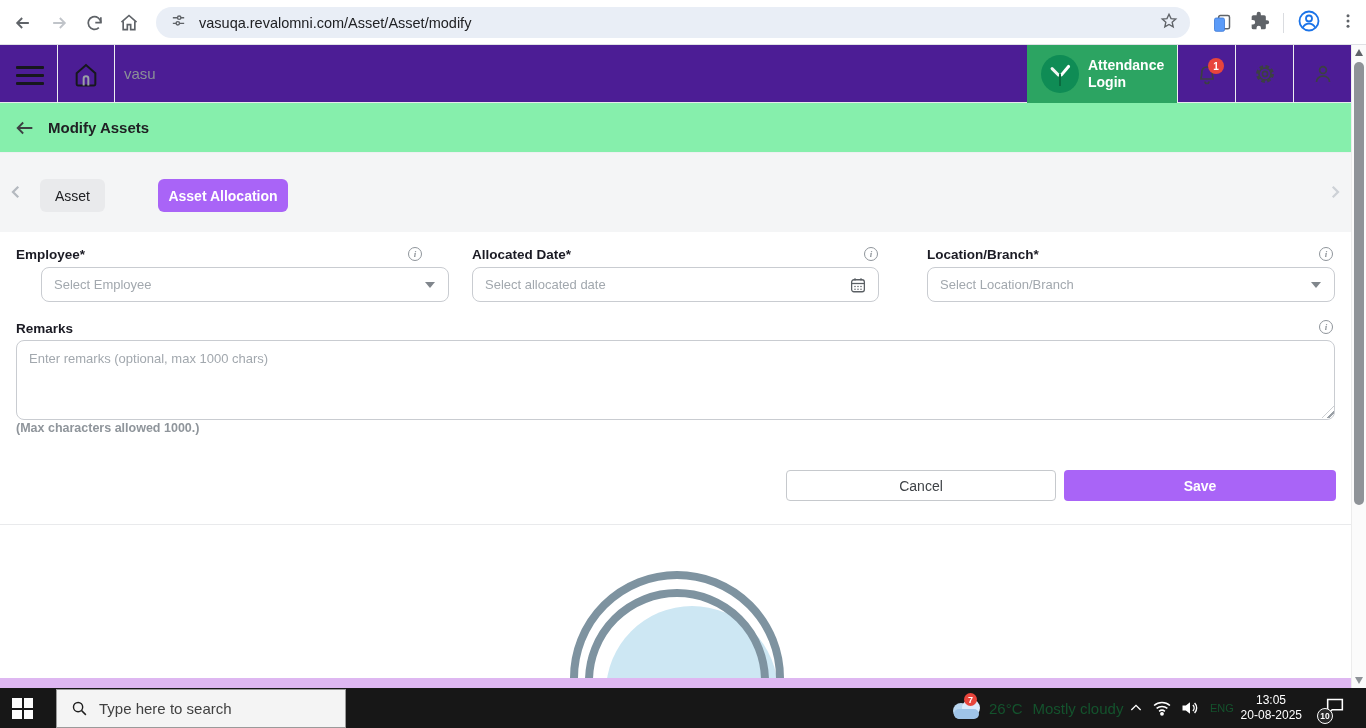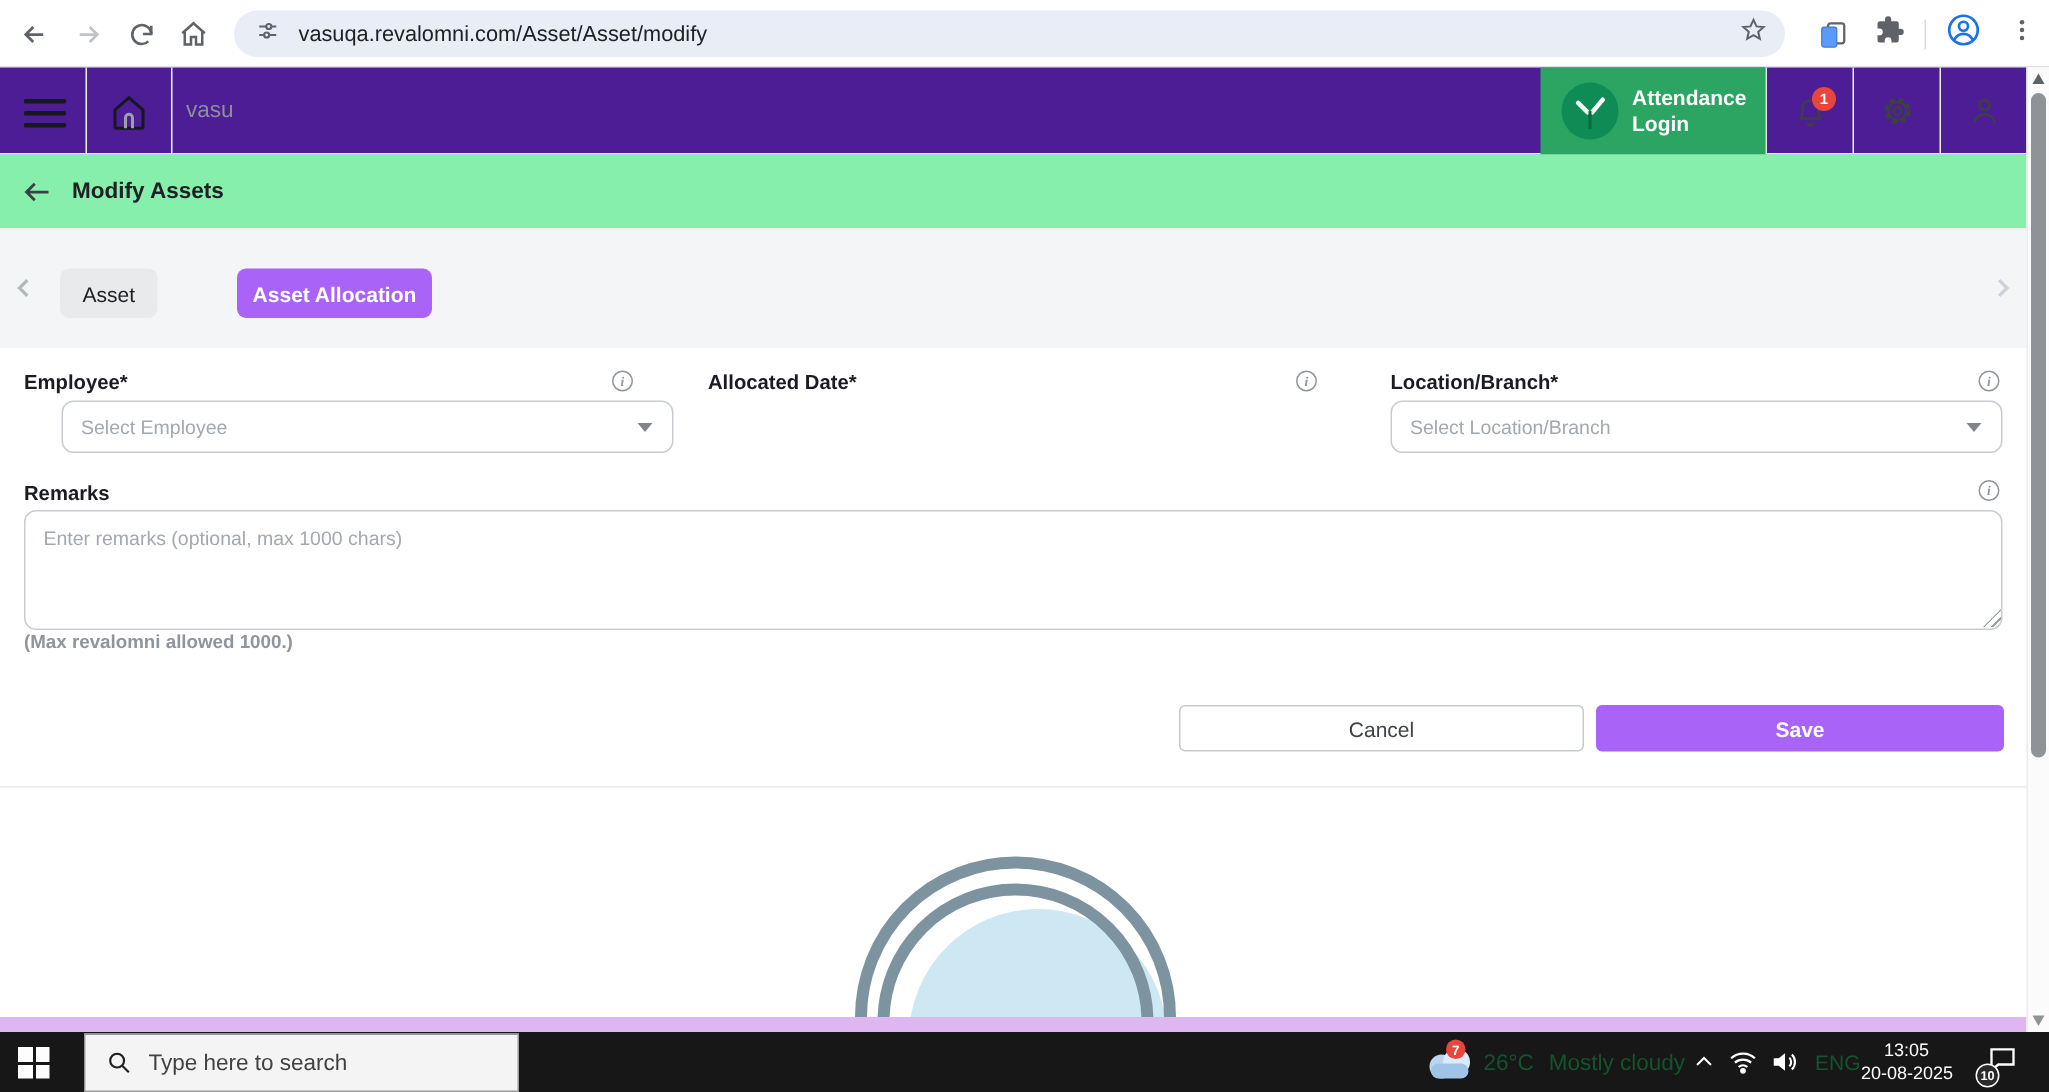--- a/index.html
+++ b/index.html
@@ -240,33 +240,51 @@
 
   <div class="form-label" style="left:16px;">Employee*</div>
   <div class="info-ic" style="left:408px; top:247px;">i</div>
   <div class="field" style="left:16px; width:408px;margin-left:25px;">
     <input type="text" placeholder="Select Employee" style="">
     <span class="caret-down"></span>
   </div>
 
   <div class="form-label" style="left:472px;">Allocated Date*</div>
   <div class="info-ic" style="left:864px; top:247px;">i</div>
+  <div class="field" style="left:472px; width:407px;">
+    <input type="text" placeholder="Select allocated date" style="">
+    <span class="cal-ic">
+      <svg width="18" height="18" viewBox="0 0 24 24" fill="none" stroke="#5a5f64" stroke-width="1.7">
+          <rect x="3.5" y="5" width="17" height="16" rx="3"></rect>
+          <path d="M3.5 10h17"></path>
+          <path d="M8 3v3M16 3v3"></path>
+          <g fill="#5a5f64" stroke="none">
+            <circle cx="8" cy="14" r="1"></circle>
+            <circle cx="12" cy="14" r="1"></circle>
+            <circle cx="16" cy="14" r="1"></circle>
+            <circle cx="8" cy="17.5" r="1"></circle>
+            <circle cx="12" cy="17.5" r="1"></circle>
+            <circle cx="16" cy="17.5" r="1"></circle>
+          </g>
+        </svg>
+    </span>
+  </div>
 
   <div class="form-label" style="left:927px;">Location/Branch*</div>
   <div class="info-ic" style="left:1319px; top:247px;">i</div>
   <div class="field" style="left:927px; width:408px;align-items:center;">
     <input type="text" placeholder="Select Location/Branch" style="">
     <span class="caret-down"></span>
   </div>
 
   <div class="form-label" style="left:16px; top:321px;">Remarks</div>
   <div class="info-ic" style="left:1319px; top:320px;">i</div>
   <textarea class="remarks-area" placeholder="Enter remarks (optional, max 1000 chars)" style=""></textarea>
   <div class="resize-grip"></div>
-  <div class="helper-text">(Max revalomni allowed 1000.)</div>
+  <div class="helper-text">(Max characters allowed 1000.)</div>
 
   <div class="btn cancel">Cancel</div>
   <div class="btn save">Save</div>
 
   <div class="section-line"></div>
 
   <svg class="circle-art" width="320" height="112" viewBox="0 0 320 112">
     <circle cx="175" cy="126" r="86" fill="#cde7f3"></circle>
     <circle cx="160" cy="112" r="103" fill="none" stroke="#7e93a0" stroke-width="8"></circle>
     <circle cx="160" cy="115" r="88" fill="none" stroke="#7e93a0" stroke-width="8"></circle>
@@ -322,21 +340,21 @@
         <path d="M8.5 16a5.5 5.5 0 0 1 7 0"></path>
         <circle cx="12" cy="19" r="1.4" fill="#fff"></circle>
       </svg>
   </div>
   <div class="tray" style="left:1180px;">
     <svg width="20" height="20" viewBox="0 0 24 24" fill="#fff">
         <path d="M3 9v6h4l5 4V5L7 9z"></path>
         <path d="M15.5 8.5a5 5 0 0 1 0 7M17.5 6a8.5 8.5 0 0 1 0 12" fill="none" stroke="#fff" stroke-width="1.7"></path>
       </svg>
   </div>
-  <div class="tray tray-text" style="left:1210px; font-size:14px;text-align:right;">ENG</div>
+  <div class="tray tray-text" style="left:1210px; font-size:11px;text-align:right;">ENG</div>
 
   <div class="clockblock" style="left:1240px; width:62px;">
     <div style="align-self:center;">13:05</div>
     <div>20-08-2025</div>
   </div>
 
   <div class="tray" style="left:1324px;">
     <span class="notif-ic">
       <svg width="22" height="22" viewBox="0 0 24 24" fill="none" stroke="#fff" stroke-width="1.7">
           <path d="M4 5h16v11H9l-5 4z"></path>

